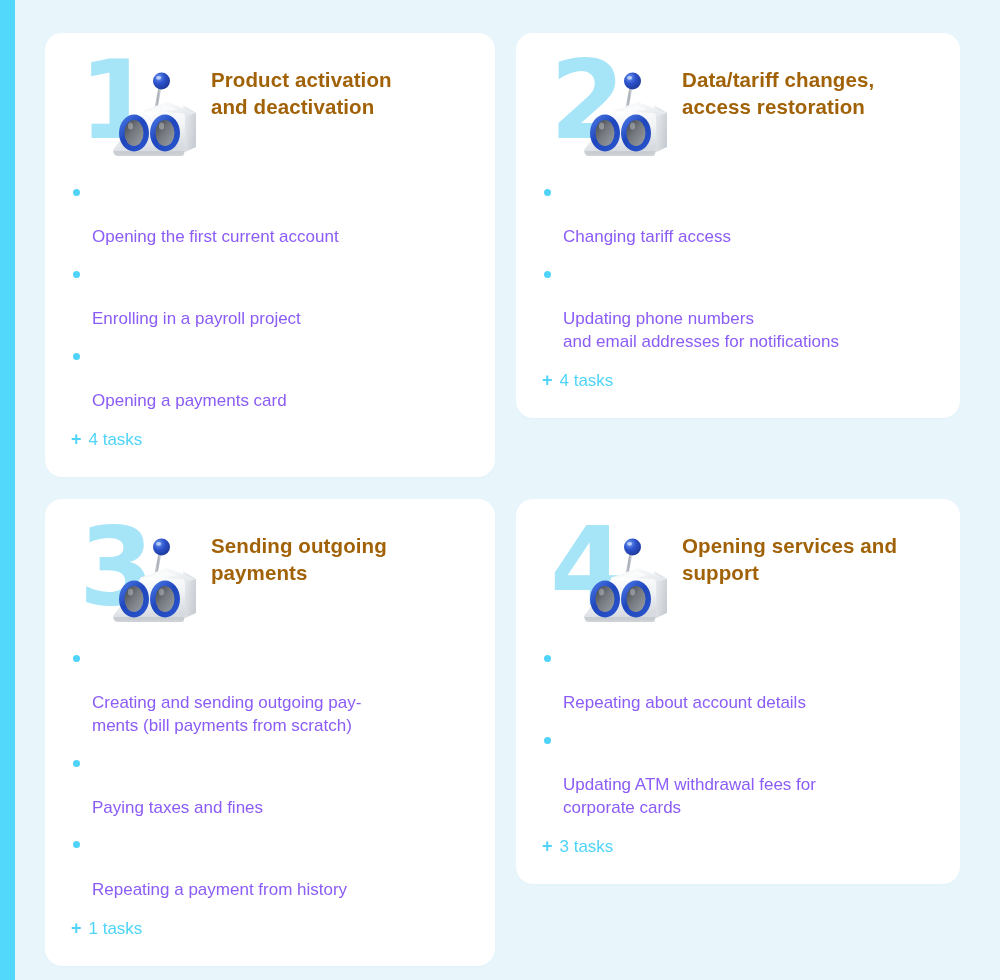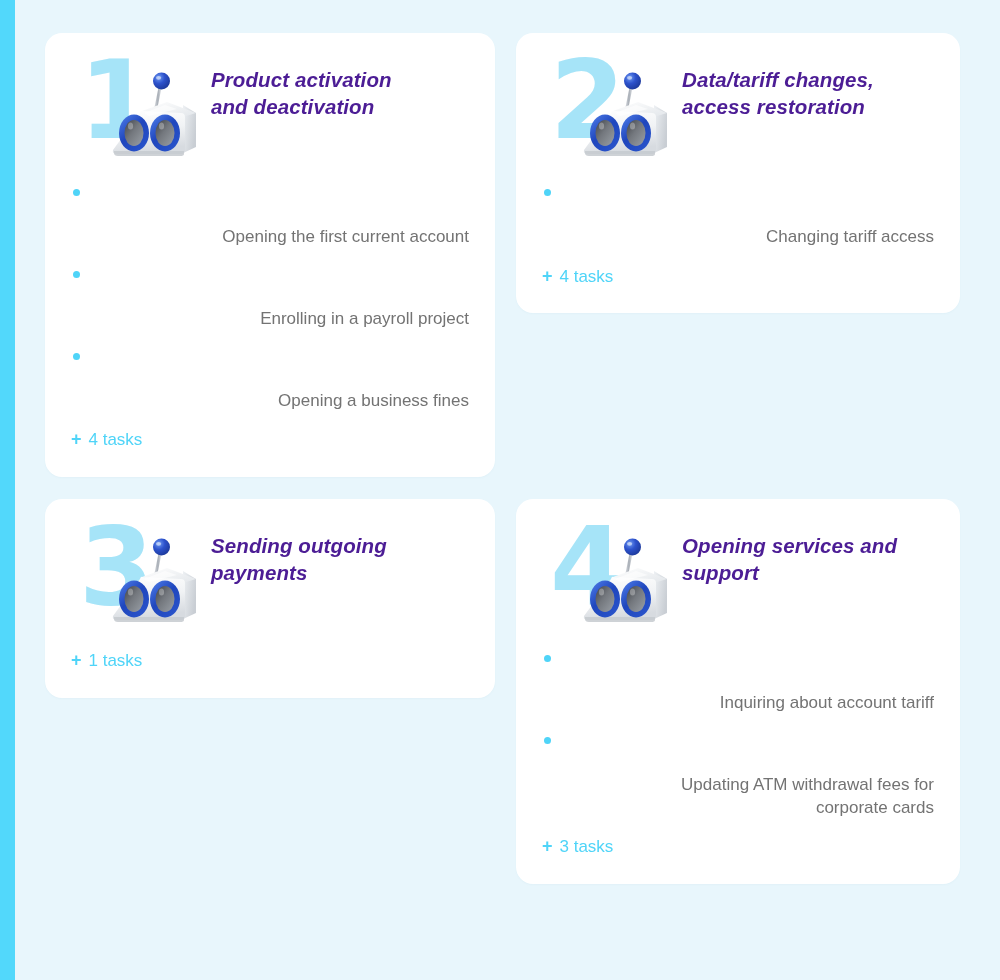--- a/index.html
+++ b/index.html
@@ -79,41 +79,39 @@
     left: 26px;
     top: 6px;
   }
 
   .card-title {
     flex: 1 1 auto;
     padding-top: 11px;
     font-size: 20.5px;
     line-height: 1.33;
     font-weight: 700;
-    color: #4c1d95;
+    color: #a16207;
     letter-spacing: 0.1px;
     white-space: pre-line;
-    font-style: italic;
   }
 
   
   .task-list {
     list-style: none;
     margin-top: 14px;
   }
 
   .task-item {
     position: relative;
     padding-left: 21px;
     margin-bottom: 14px;
     font-size: 17px;
     line-height: 1.33;
-    color: #737373;
+    color: #8b5cf6;
     white-space: pre-line;
-    text-align: right;
   }
 
   .task-item:last-child { margin-bottom: 0; }
 
   .task-item .dot {
     position: absolute;
     left: 2px;
     top: 8px;
     width: 7px;
     height: 7px;
@@ -219,21 +217,21 @@
       <li class="task-item">
         <span class="dot"></span>
         <span>Opening the first current account</span>
       </li>
       <li class="task-item">
         <span class="dot"></span>
         <span>Enrolling in a payroll project</span>
       </li>
       <li class="task-item">
         <span class="dot"></span>
-        <span>Opening a business fines</span>
+        <span>Opening a payments card</span>
       </li>
     </ul>
 
     <div class="more-tasks">
       <span class="plus">+</span>
       <span>4 tasks</span>
     </div>
     </div>
     <div class="card">
     <div class="card-head">
@@ -306,20 +304,25 @@
       <div class="card-title">Data/tariff changes,
 access restoration</div>
     </div>
 
     <ul class="task-list">
 
       <li class="task-item">
         <span class="dot"></span>
         <span>Changing tariff access</span>
       </li>
+      <li class="task-item">
+        <span class="dot"></span>
+        <span>Updating phone numbers
+and email addresses for notifications</span>
+      </li>
     </ul>
 
     <div class="more-tasks">
       <span class="plus">+</span>
       <span>4 tasks</span>
     </div>
     </div>
     <div class="card">
     <div class="card-head">
       <div class="badge">
@@ -385,20 +388,36 @@
     <ellipse cx="64.5" cy="65" rx="2.6" ry="3.6" fill="#ffffff" opacity="0.3"></ellipse>
 
     <path d="M47 52 L68 44 L80 48 L52 55 Z" fill="#ffffff" opacity="0.6"></path>
   </svg>
         </div>
       </div>
       <div class="card-title">Sending outgoing
 payments</div>
     </div>
 
+    <ul class="task-list">
+
+      <li class="task-item">
+        <span class="dot"></span>
+        <span>Creating and sending outgoing pay-
+ments (bill payments from scratch)</span>
+      </li>
+      <li class="task-item">
+        <span class="dot"></span>
+        <span>Paying taxes and fines</span>
+      </li>
+      <li class="task-item">
+        <span class="dot"></span>
+        <span>Repeating a payment from history</span>
+      </li>
+    </ul>
 
     <div class="more-tasks">
       <span class="plus">+</span>
       <span>1 tasks</span>
     </div>
     </div>
     <div class="card">
     <div class="card-head">
       <div class="badge">
         <div class="ghost-number">4</div>
@@ -467,21 +486,21 @@
         </div>
       </div>
       <div class="card-title">Opening services and
 support</div>
     </div>
 
     <ul class="task-list">
 
       <li class="task-item">
         <span class="dot"></span>
-        <span>Inquiring about account tariff</span>
+        <span>Repeating about account details</span>
       </li>
       <li class="task-item">
         <span class="dot"></span>
         <span>Updating ATM withdrawal fees for
 corporate cards</span>
       </li>
     </ul>
 
     <div class="more-tasks">
       <span class="plus">+</span>

